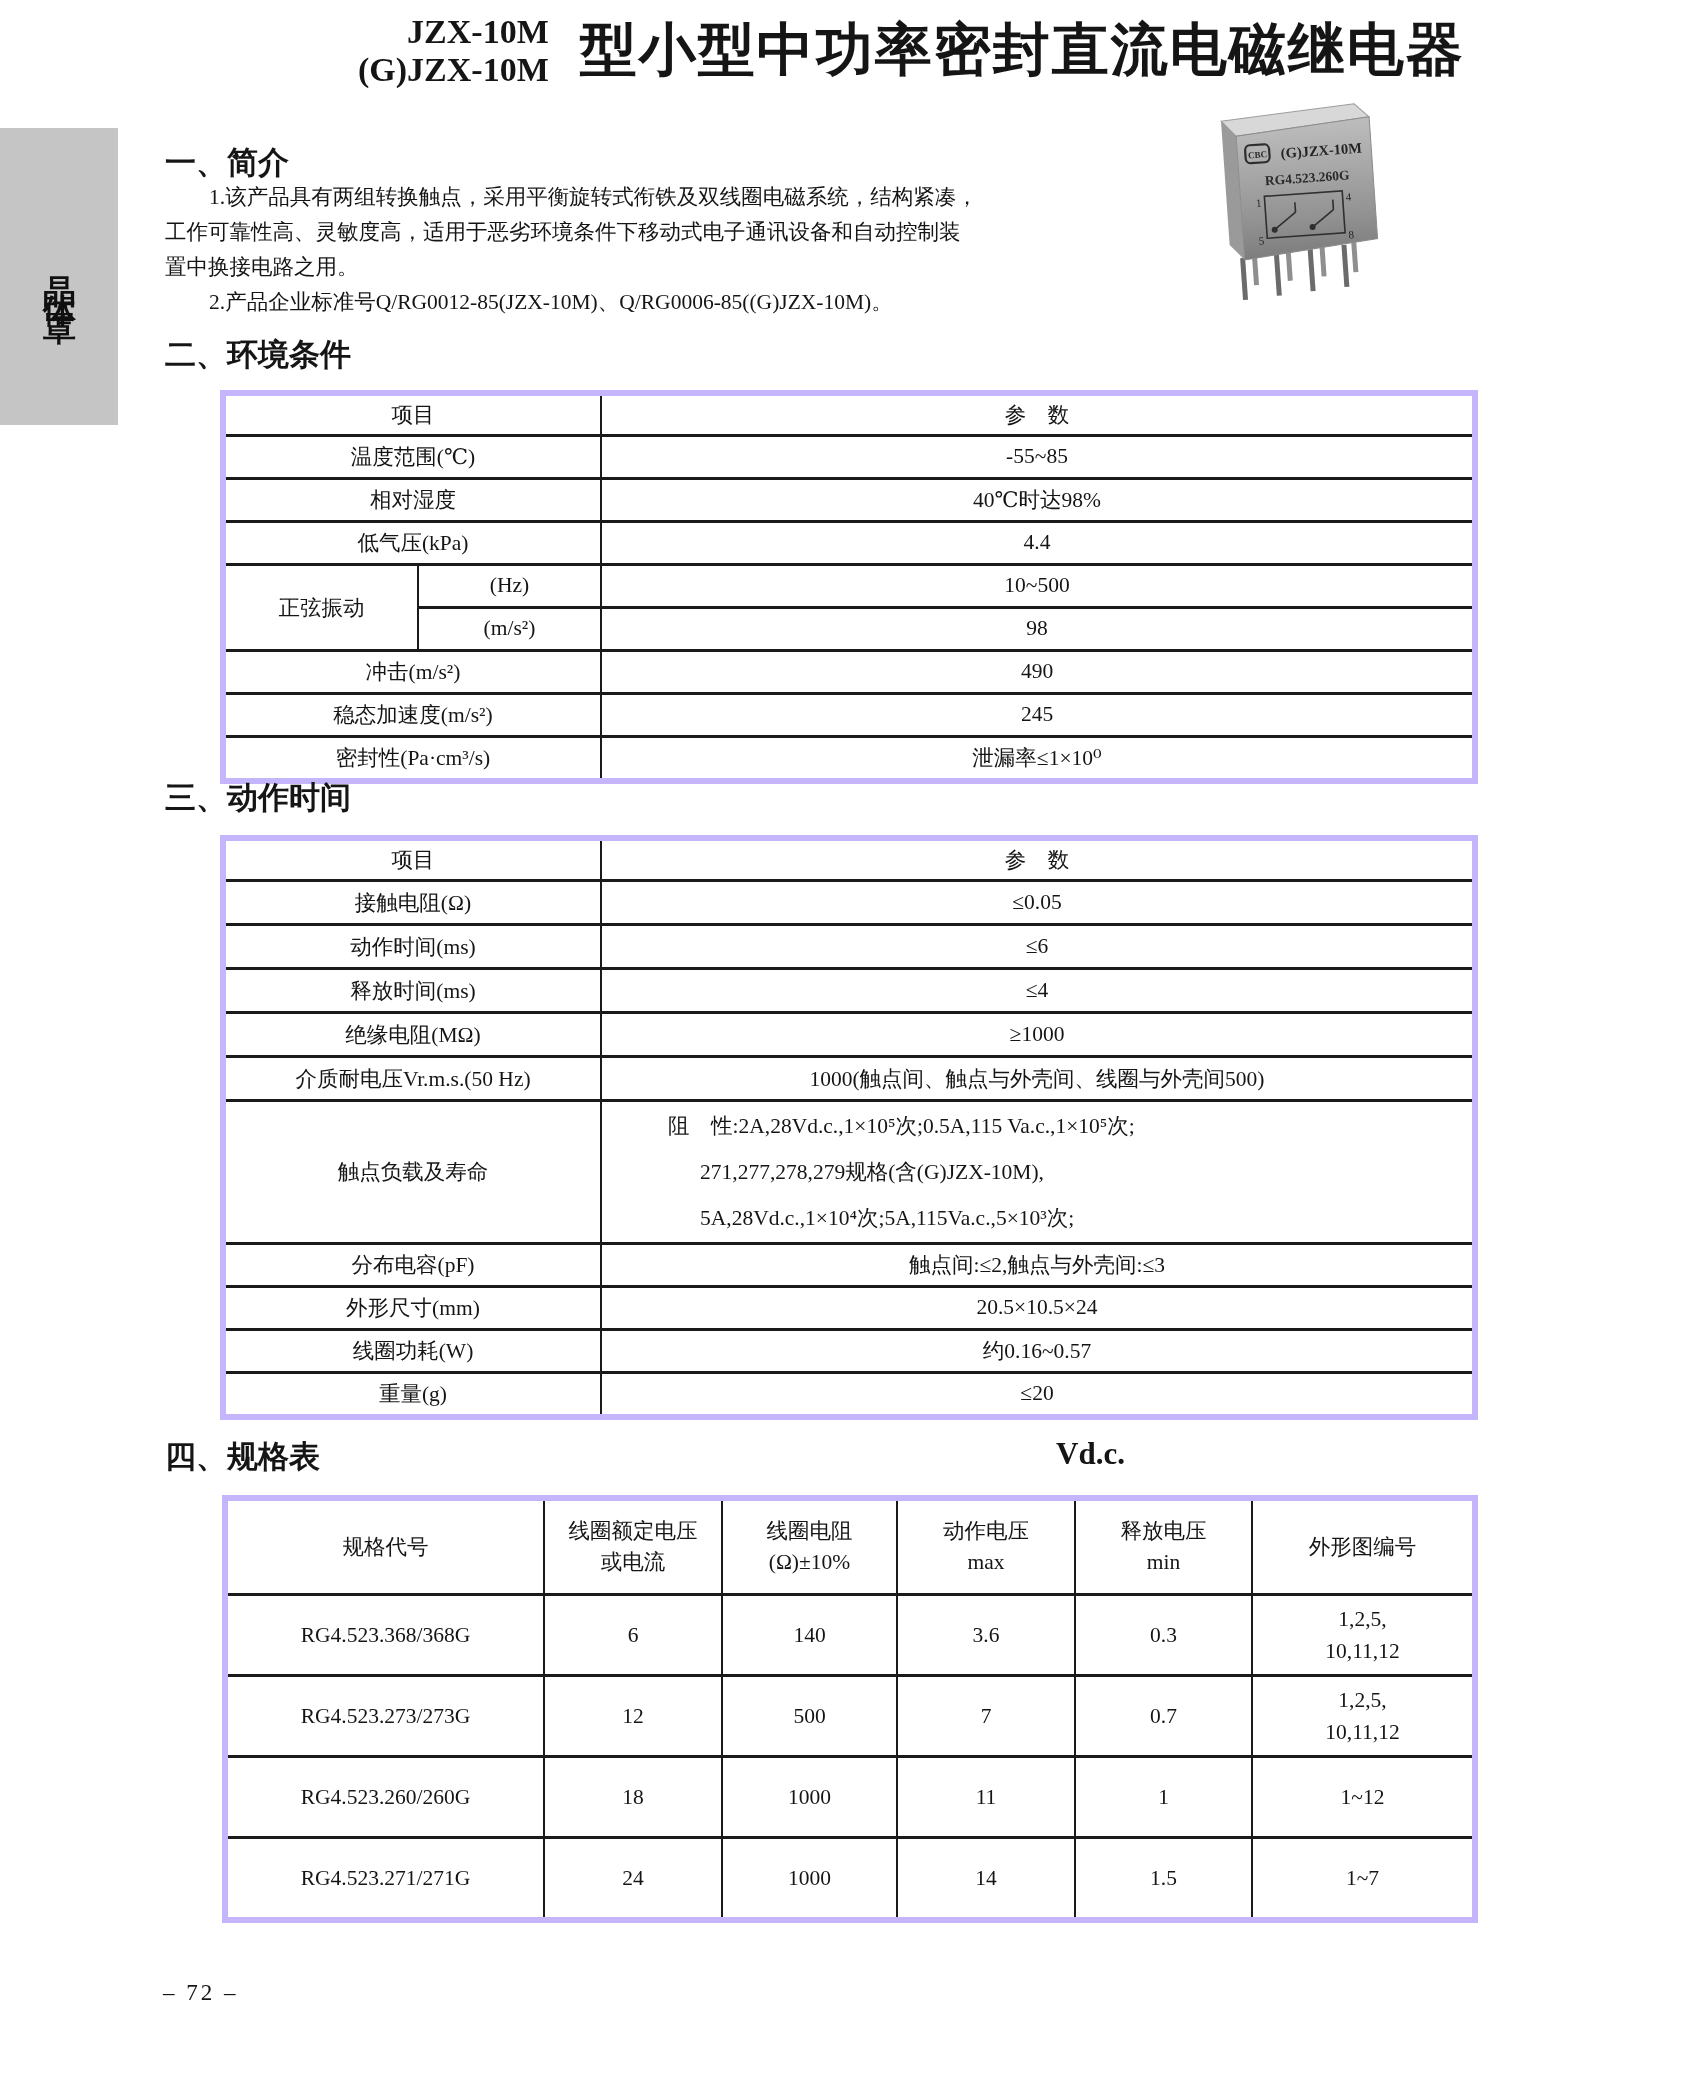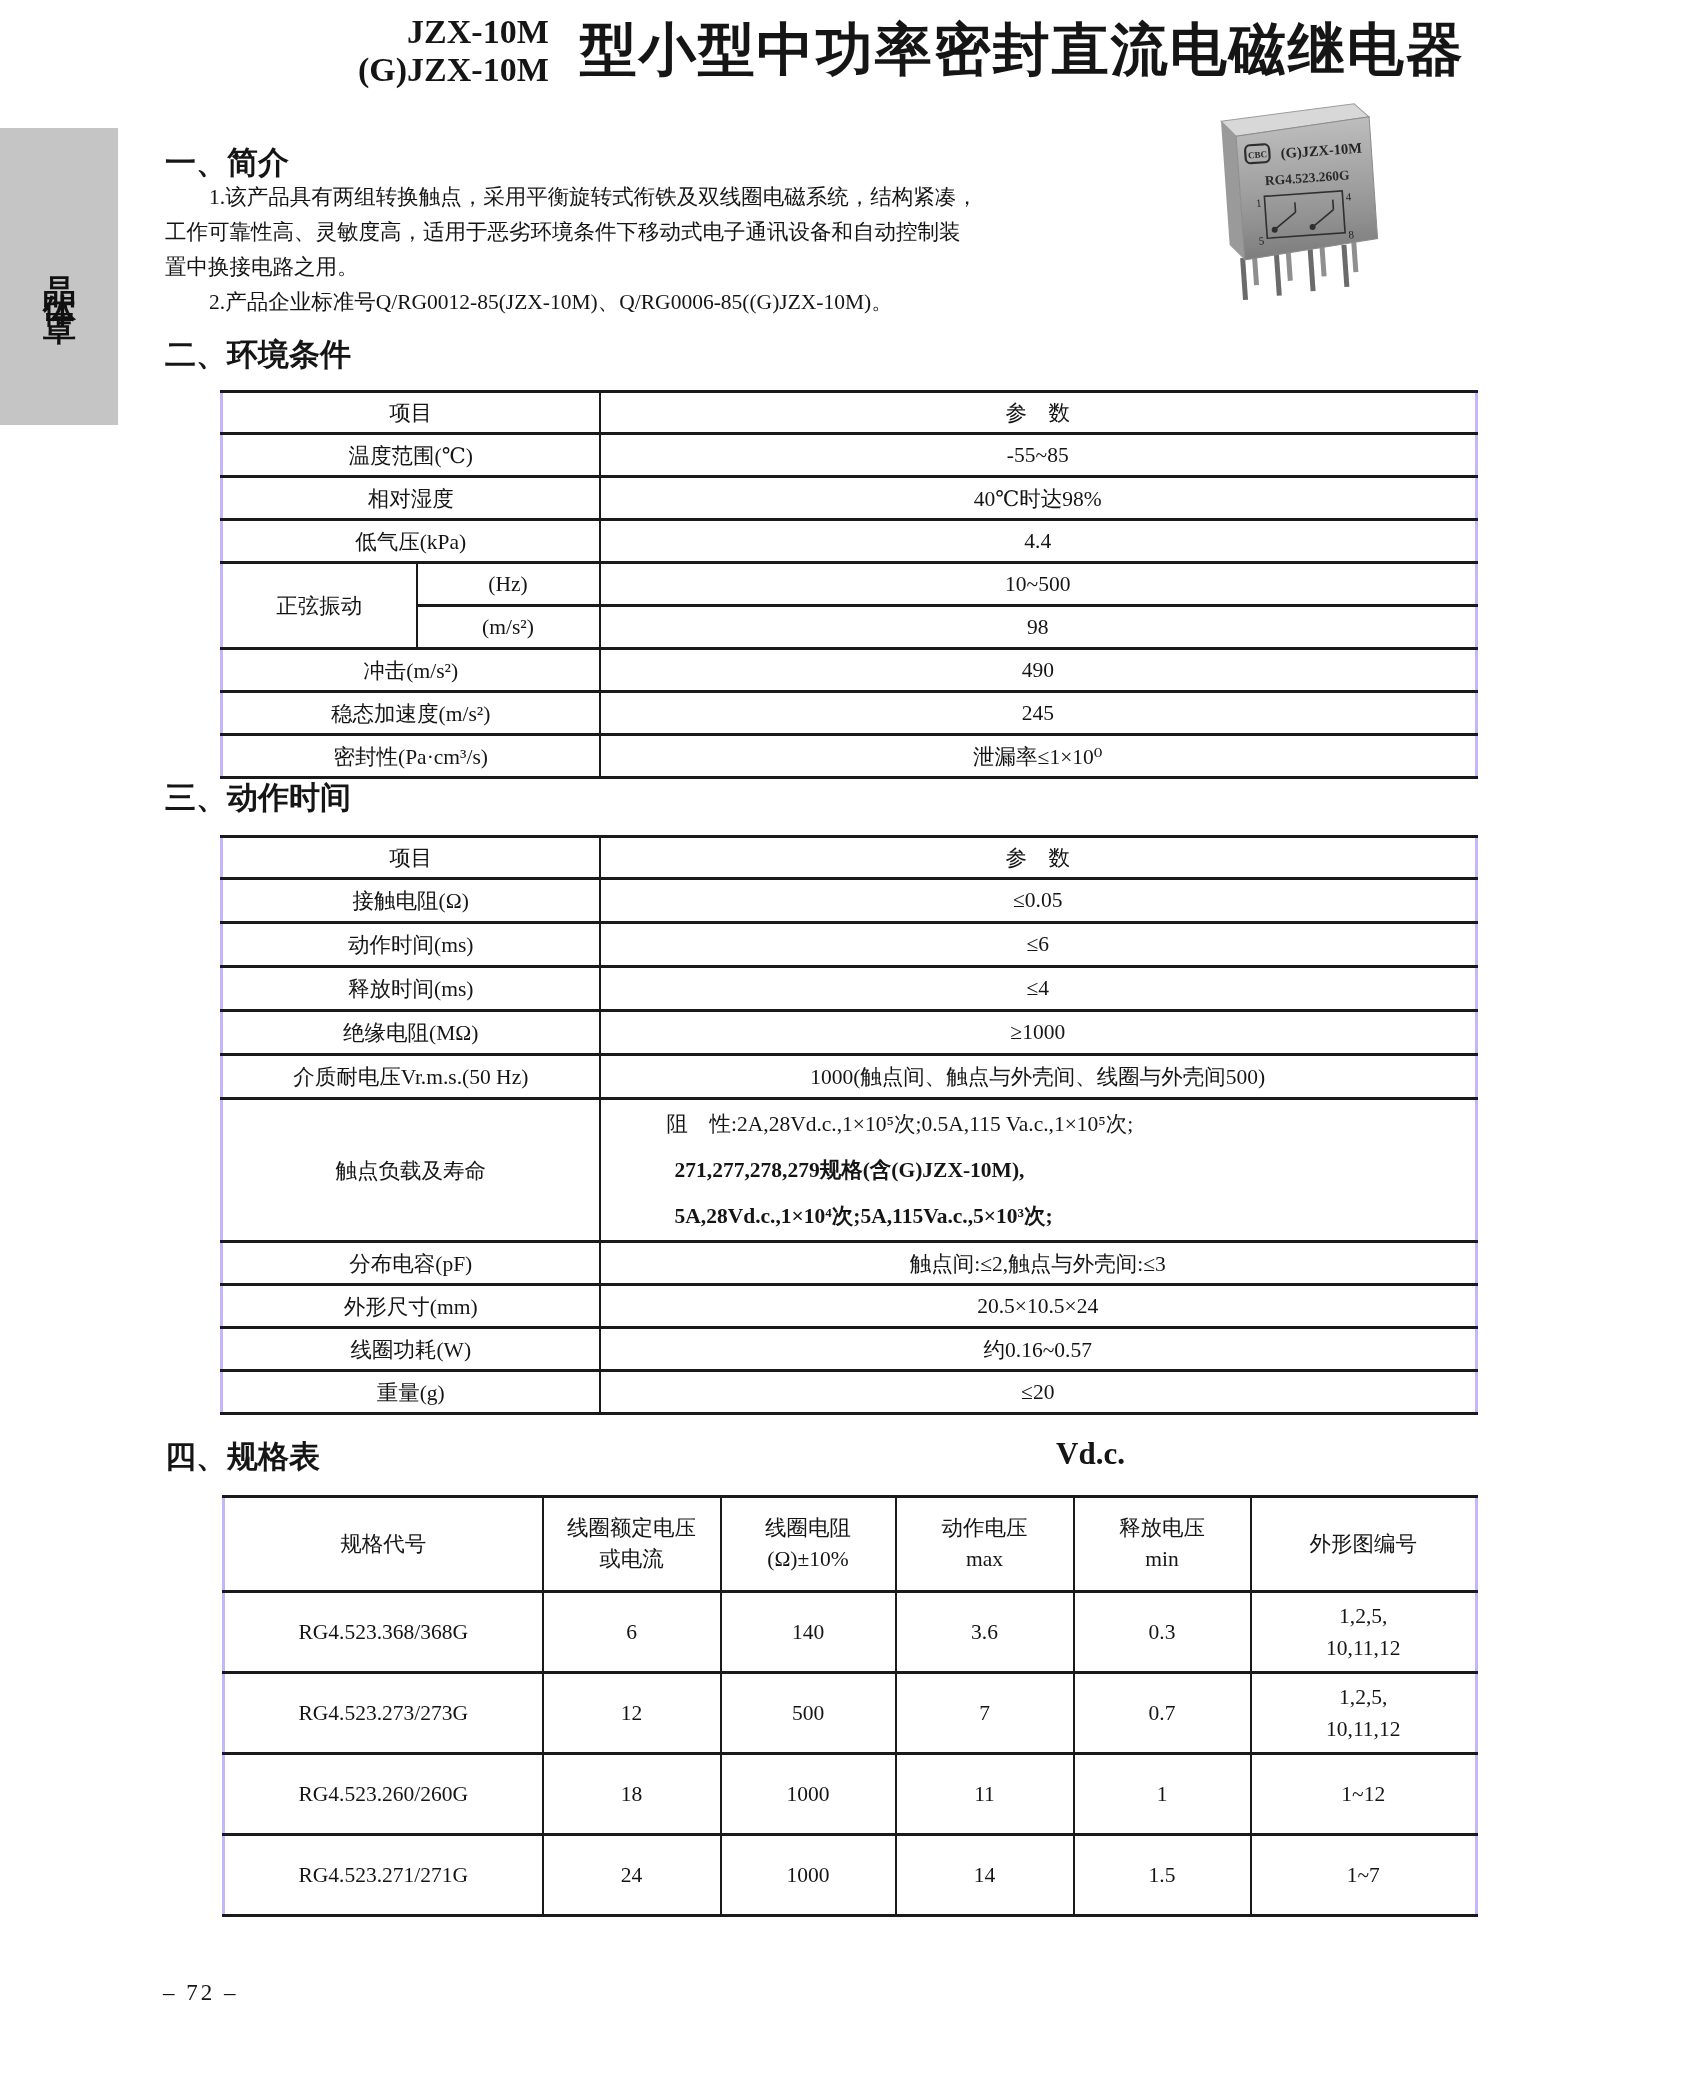--- a/index.html
+++ b/index.html
@@ -22,32 +22,32 @@
   .title-small{display:flex;flex-direction:column;align-items:flex-end;
     font-weight:bold;font-size:34px;line-height:38px;white-space:nowrap;}
   .title-main{font-weight:bold;font-size:57px;letter-spacing:2px;white-space:nowrap;}
   
   .h1{position:absolute;font-size:31px;font-weight:bold;white-space:nowrap;}
   .intro-p{position:absolute;left:165px;top:180px;font-size:21.5px;line-height:35px;}
   .intro-line{white-space:nowrap;}
   .indent{text-indent:44px;}
   .footer{position:absolute;left:163px;top:1980px;font-size:23px;letter-spacing:3px;}
   
-  .tbl{position:absolute;border-collapse:collapse;table-layout:fixed;border:3px solid #c4b5fd;}
+  .tbl{position:absolute;border-collapse:collapse;table-layout:fixed;border:6px solid #c4b5fd;}
   .tbl td{
     border:2px solid #1a1a1a;border-top-width:3px;border-bottom-width:3px;
     text-align:center;vertical-align:middle;font-size:21.5px;padding:0;
     overflow:hidden;
   }
   .rh{height:42px;} .r40 td{height:40px;} .r41 td{height:41px;}
   .load-row td{height:140px;}
   .load-cell{text-align:left !important;}
   .load-l{line-height:46px;white-space:nowrap;}
   .load-first{padding-left:66px;}
-  .load-rest{padding-left:74px;font-weight:bold;}
+  .load-rest{padding-left:98px;}
   
   .spec-head td{height:92px;}
   .spec-row td{height:78px;}
   .cell-l{line-height:31px;}
   .cell-l:empty{display:none;}
   .out-l{line-height:32px;}
   .out-l:empty{display:none;}
   
   .relay{position:absolute;left:1198px;top:90px;width:200px;height:212px;}
 </style>

